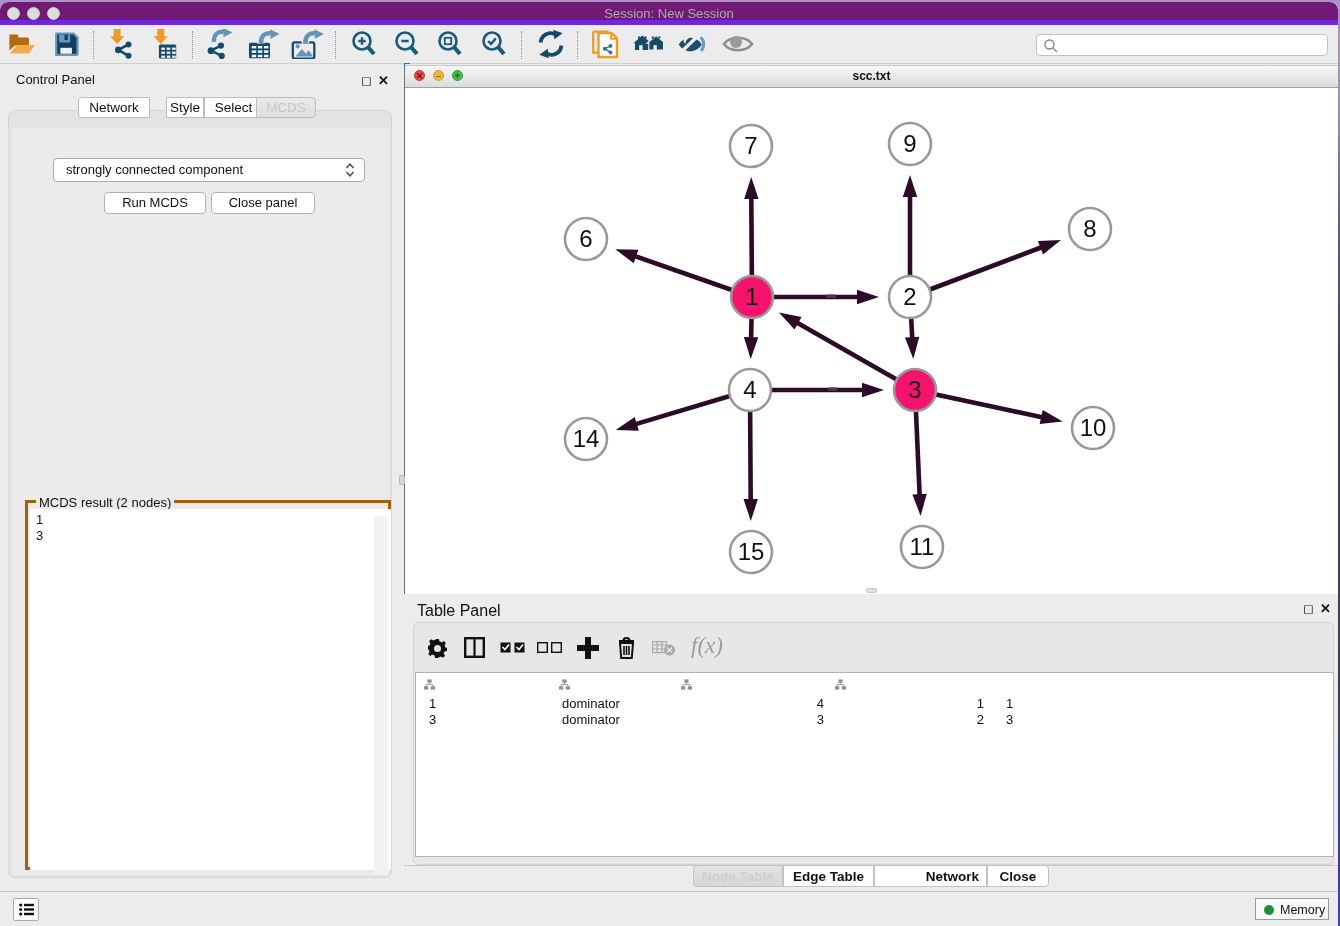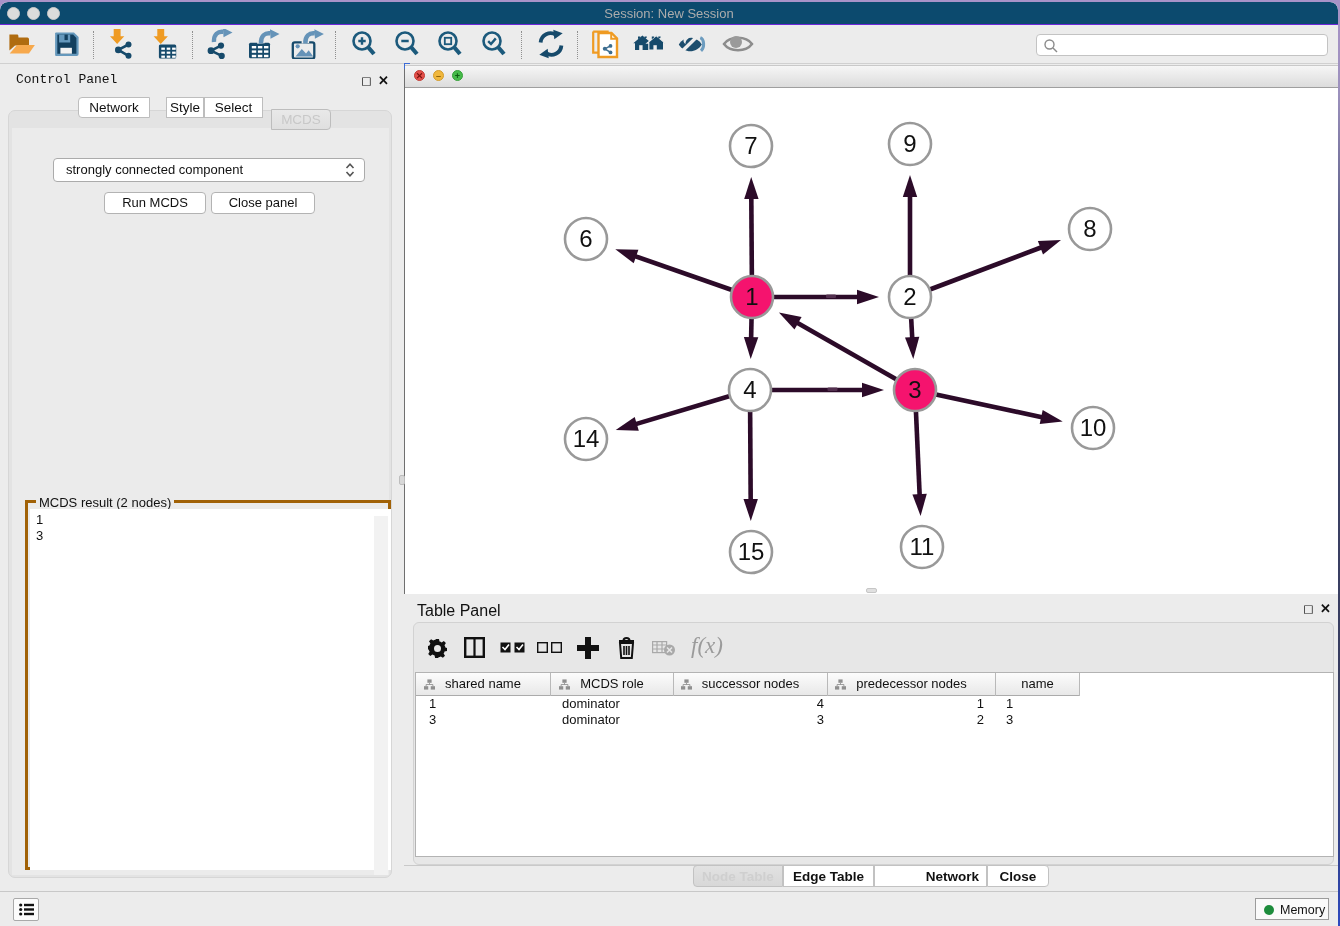--- a/index.html
+++ b/index.html
@@ -3,35 +3,35 @@
 <meta charset="utf-8">
 <style>
 * { margin:0; padding:0; box-sizing:border-box; }
 html,body { width:1340px; height:926px; overflow:hidden; font-family:"Liberation Sans", sans-serif; }
 body { background:#a993c8; position:relative; }
 #rightwall { position:absolute; right:0; top:0; width:2px; height:926px;
   background:linear-gradient(#a993c8 0%, #9c91bd 10%, #5c5f88 24%, #3d4266 38%, #383d60 75%, #31418f 92%, #2d49c0 100%); z-index:50;}
 #win { position:absolute; left:0; top:2px; width:1338px; height:924px;
   background:#ececec; border-radius:8px 8px 0 0; overflow:hidden; }
 
-#titlebar { position:absolute; left:0; top:0; width:100%; height:23px; background:#0c4a6e;
-  border-bottom:1px solid #6d28d9; border-radius:8px 8px 0 0; }
+#titlebar { position:absolute; left:0; top:0; width:100%; height:23px; background:#701a75;
+  border-bottom:5px solid #6d28d9; border-radius:8px 8px 0 0; }
 .tl { position:absolute; top:5px; width:13px; height:13px; border-radius:50%;
   background:#dcdcdc; border:1px solid #c7c7c7; }
 #ttext { position:absolute; top:4px; width:100%; text-align:center; font-size:13px; color:#acacac; }
 
 #toolbar { position:absolute; left:0; top:24px; width:100%; height:38px; background:#ececec;
   border-bottom:1px solid #d0d0d0; }
 .sep { position:absolute; top:5px; height:28px; width:0; border-left:1px dotted #8f8f8f; }
 .tbi { position:absolute; top:3px; }
 #search { position:absolute; left:1036px; top:8px; width:292px; height:22px; background:#fff;
   border:1px solid #c3c3c3; border-radius:4px; }
 
 #cpanel { position:absolute; left:0; top:63px; width:398px; height:828px; background:#ececec; }
-#cphead { position:absolute; left:16px; top:7px; font-size:13px; color:#111;font-family:Liberation Mono, monospace; }
+#cphead { position:absolute; left:16px; top:7px; font-size:13px; color:#111; }
 .wicon { position:absolute; font-size:13px; color:#111; }
 #cptabs { position:absolute; left:78px; top:32px; height:21px; font-size:13.5px; z-index:4; }
 .cptab { position:absolute; top:0; height:21px; line-height:20px; text-align:center;
   background:#fff; border:1px solid #bdbdbd; color:#111; }
 #cpbody { position:absolute; left:8px; top:45px; width:384px; height:768px;
   background:#e3e3e3; border:1px solid #d6d6d6; border-radius:7px; }
 #cpinner { position:absolute; left:3px; top:17px; width:377px; height:747px; background:#ebebeb; }
 #optlabel { position:absolute; left:0; top:25px; width:100%; text-align:center; font-size:13px; color:#111; }
 #dropdown { position:absolute; left:44px; top:47px; width:312px; height:24px; background:#fff;
   border:1px solid #ababab; border-radius:4px; font-size:13px; color:#111; line-height:22px; padding-left:12px; }
@@ -226,21 +226,21 @@
     </div>
   </div>
   <div id="cpanel">
     <div id="cphead">Control Panel</div>
     <div class="wicon" style="left:361px;top:8px;">◻</div>
     <div class="wicon" style="left:378px;top:8px;font-weight:bold;">✕</div>
     <div id="cptabs">
       <div class="cptab" style="left:0;width:72px;border-radius:4px 0 0 4px;">Network</div>
       <div class="cptab" style="left:88px;width:38px;">Style</div>
       <div class="cptab" style="left:126px;width:59px;">Select</div>
-      <div class="cptab" style="left:193px;width:60px;border-radius:0 4px 4px 0;background:linear-gradient(#e9e9e9,#dfdfdf);color:#c8c8c8;margin-top:12px;">MCDS</div>
+      <div class="cptab" style="left:178px;width:60px;border-radius:0 4px 4px 0;background:linear-gradient(#e9e9e9,#dfdfdf);color:#c8c8c8;">MCDS</div>
     </div>
     <div id="cpbody">
       <div id="cpinner"></div>
       <div id="dropdown">strongly connected component
         <svg width="10" height="14" style="position:absolute;right:9px;top:4px;" viewBox="0 0 10 14">
           <path d="M1.5 5 L5 1.2 L8.5 5" fill="none" stroke="#555" stroke-width="1.6"></path>
           <path d="M1.5 9 L5 12.8 L8.5 9" fill="none" stroke="#555" stroke-width="1.6"></path>
         </svg>
       </div>
       <div class="btn" style="left:95px;width:102px;">Run MCDS</div>
@@ -251,20 +251,21 @@
       </div>
     </div>
   </div>
   <div id="divider"></div>
   <div id="dgrip"></div>
   <div id="netwin">
     <div id="nettitle">
       <div class="wl" style="left:9px;background:#e5504a;border:1px solid #c13c35;color:#7c120e;">✕</div>
       <div class="wl" style="left:28px;background:#f0b73c;border:1px solid #d49c2a;color:#8a5d05;">–</div>
       <div class="wl" style="left:47px;background:#46ba49;border:1px solid #35a139;color:#0d5c10;">+</div>
+      <div id="netname">scc.txt</div>
     </div>
     <div id="canvas">
       <svg width="933" height="504" viewBox="0 0 933 504" style="position:absolute;left:0;top:-1px;">
         <g stroke="#2c0b29" stroke-width="4.6" fill="#2c0b29">
           <line x1="346" y1="210" x2="345.3" y2="110.0"></line>
           <line x1="346" y1="210" x2="228.1" y2="168.8"></line>
           <line x1="346" y1="210" x2="453.0" y2="210.0"></line>
           <line x1="346" y1="210" x2="345.1" y2="252.0"></line>
           <line x1="504" y1="210" x2="504.0" y2="108.0"></line>
           <line x1="504" y1="210" x2="636.3" y2="160.0"></line>
@@ -359,27 +360,20 @@
         </svg>
         <svg style="position:absolute;left:238px;top:18px;" width="24" height="15" viewBox="0 0 24 15">
           <rect x="0.6" y="0.6" width="14" height="11" fill="none" stroke="#a9a9a9" stroke-width="1.2"></rect>
           <path d="M0.6 4 h14 M0.6 8 h14 M5 0.6 v11 M10 0.6 v11" stroke="#a9a9a9" stroke-width="1.2"></path>
           <circle cx="17.5" cy="9" r="5.5" fill="#a9a9a9"></circle>
           <path d="M15 6.5 l5 5 M20 6.5 l-5 5" stroke="#e7e7e7" stroke-width="1.5"></path>
         </svg>
         <div style="position:absolute;left:277px;top:10px;font-family:'Liberation Serif',serif;font-style:italic;font-size:23px;color:#9b9b9b;">f(x)</div>
       </div>
       <div id="tblbox">
-        <div id="thead">
-          <div class="th" style="left:0;width:135px;">shared name</div>
-          <div class="th" style="left:135px;width:123px;">MCDS role</div>
-          <div class="th" style="left:258px;width:154px;">successor nodes</div>
-          <div class="th" style="left:412px;width:168px;">predecessor nodes</div>
-          <div class="th" style="left:580px;width:84px;">name</div>
-        </div>
         <svg class="treei" style="left:8px;" width="11" height="11" viewBox="0 0 13 12">
             <g fill="#8a8a8a">
               <rect x="4" y="0" width="5" height="4"></rect>
               <rect x="0" y="8" width="5" height="4"></rect>
               <rect x="8" y="8" width="5" height="4"></rect>
               <path d="M6.5 4 v2 M2.5 8 V6 h8 V8" stroke="#8a8a8a" fill="none"></path>
             </g>
           </svg>
         <svg class="treei" style="left:143px;" width="11" height="11" viewBox="0 0 13 12">
             <g fill="#8a8a8a">

